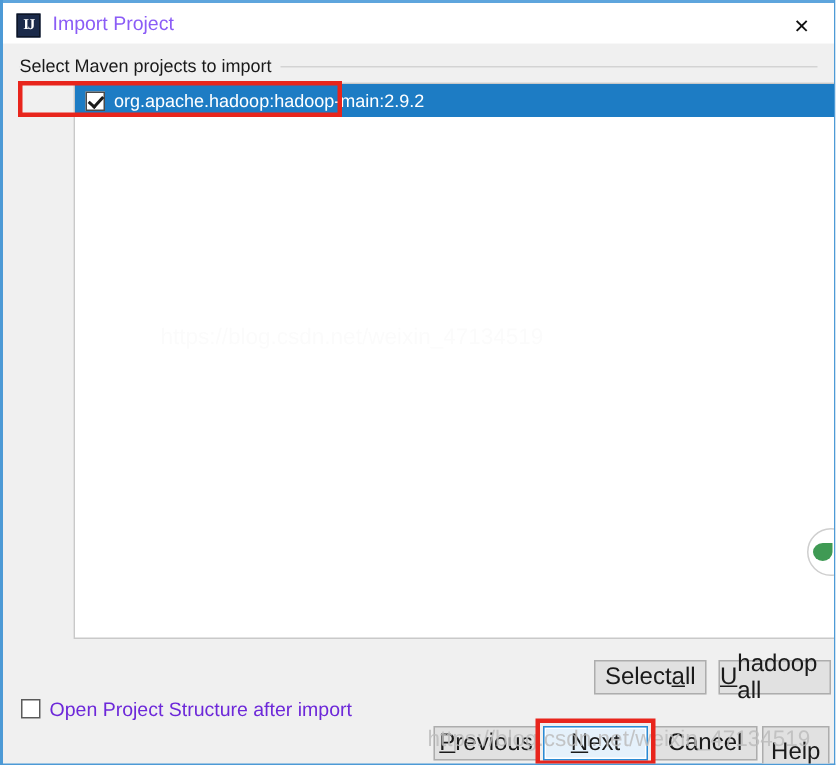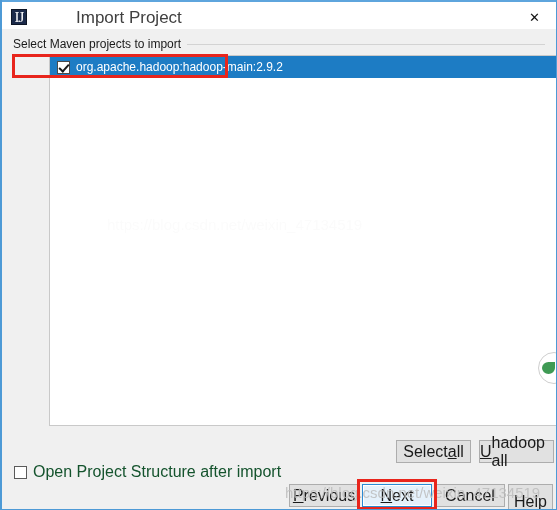--- a/index.html
+++ b/index.html
@@ -41,32 +41,31 @@
     background: #1b2a4a;
     border: 1px solid #0d1526;
     box-sizing: border-box;
     display: flex;
     align-items: center;
     justify-content: center;
   }
   #app-icon .ij {
     color: #ffffff;
     font-family: "Liberation Serif", serif;
-    font-size: 15px;
-    font-weight: normal;
+    font-size: 10px;
+    font-weight: bold;
     line-height: 1;
     letter-spacing: -1px;
   }
   #window-title {
     position: absolute;
     left: 33px; top: 6px;
-    font-size: 17px;
-    color: #404040;
+    font-size: 13px;
+    color: #8b5cf6;
     white-space: nowrap;
-    margin-left: 41px;
   }
   #close-button {
     position: absolute;
     right: 0; top: 2px;
     width: 43px; height: 27px;
     display: flex;
     align-items: center;
     justify-content: center;
     color: #101010;
     font-size: 13px;
@@ -173,22 +172,22 @@
   }
   #open-structure-checkbox {
     width: 13px; height: 13px;
     box-sizing: border-box;
     background: #ffffff;
     border: 1px solid #5a5a5a;
     margin-right: 6px;
     flex: 0 0 auto;
   }
   #open-structure-label {
-    font-size: 16px;
-    color: #14532d;
+    font-size: 13px;
+    color: #6d28d9;
     white-space: nowrap;
   }
   #previous-button {
     position: absolute;
     left: 287px; top: 484px;
     width: 70px; height: 23px;
   }
   #next-button {
     position: absolute;
     left: 360px; top: 484px;

